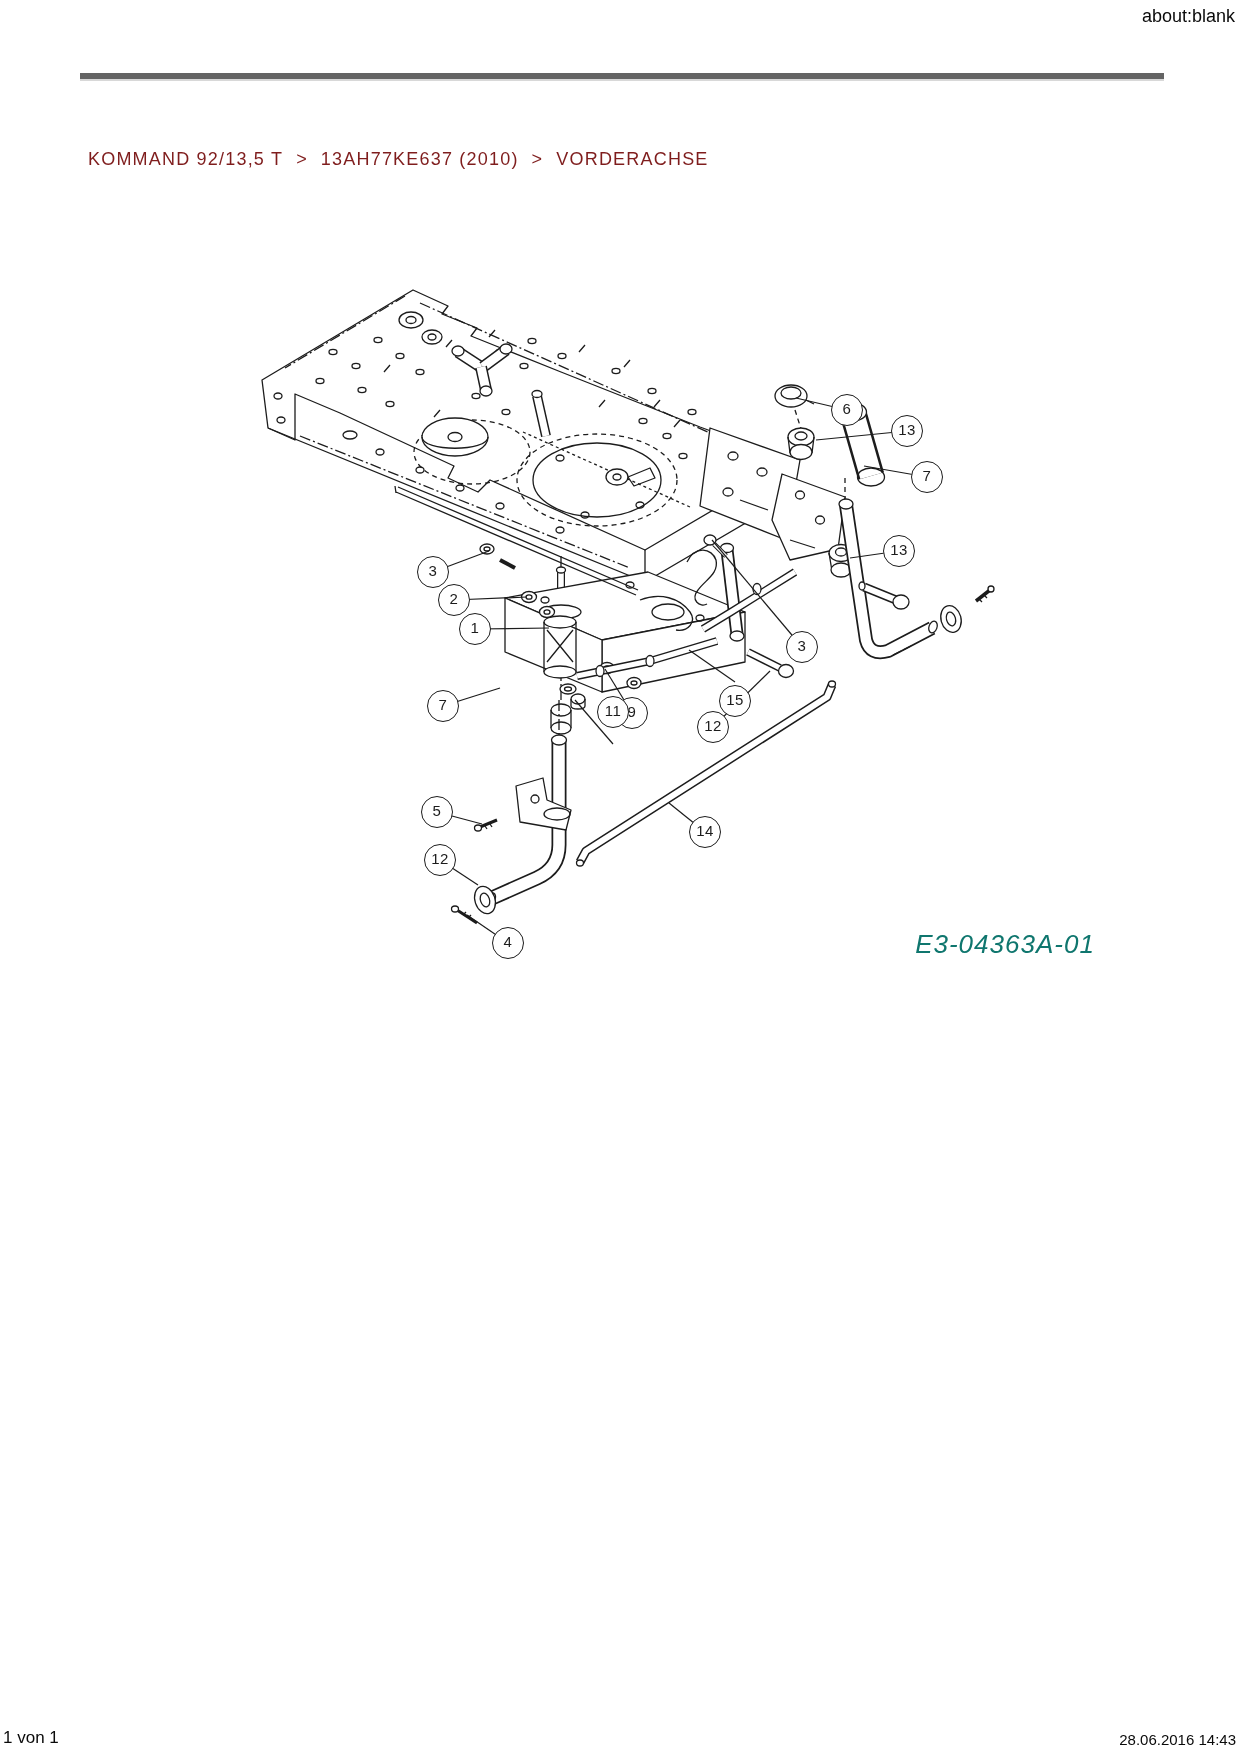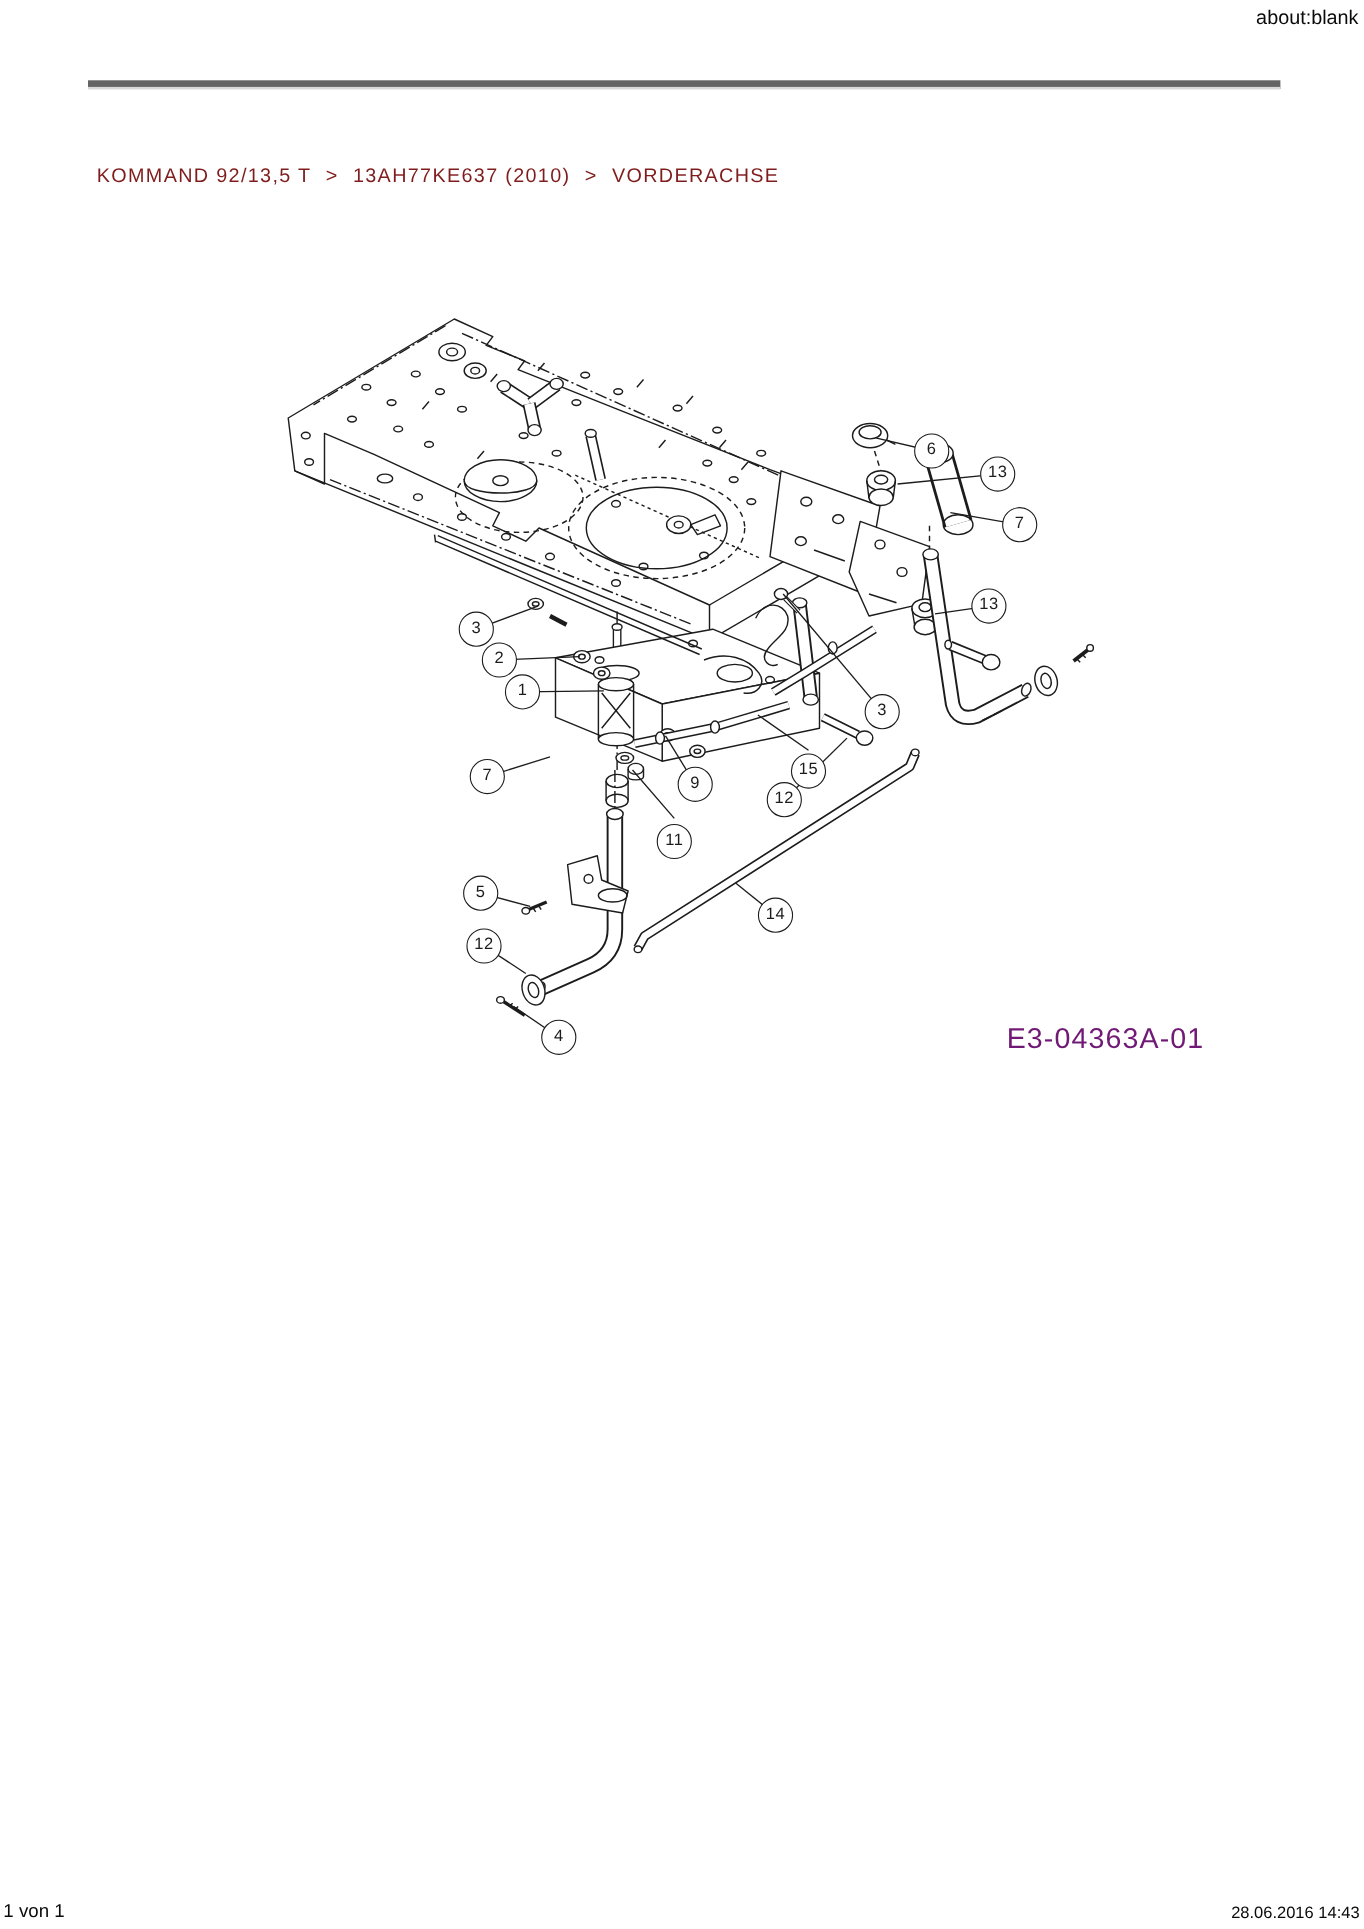--- a/index.html
+++ b/index.html
@@ -24,21 +24,21 @@
   #art .dot{stroke-dasharray:3 3;}
   #art .pB{stroke:#1c1c1c;fill:none;stroke-linejoin:round;}
   #art .pW{stroke:#fff;fill:none;stroke-linejoin:round;}
   #art .leader{stroke:#1c1c1c;stroke-width:1.2;}
 
   .callout{position:absolute;width:32px;height:32px;box-sizing:border-box;
            border:1.6px solid #1c1c1c;border-radius:50%;background:#fff;
            text-align:center;line-height:28px;font-size:15px;color:#1c1c1c;
            letter-spacing:.5px;}
   .dwg-number{position:absolute;left:905px;top:929px;width:200px;text-align:center;
-              font-size:26px;letter-spacing:1px;color:#701a75;}
+              font-size:26px;letter-spacing:1px;color:#0f766e;font-style:italic;}
 
   .footer-left{position:absolute;left:3px;bottom:6px;font-size:17px;color:#0a0a0a;}
   .footer-right{position:absolute;right:4px;bottom:6px;font-size:15px;color:#0a0a0a;}
 </style>
 </head>
 <body>
 
 <div class="window-title">about:blank</div>
 <div class="rule"></div>
 
@@ -308,21 +308,21 @@
       <div class="callout" style="left: 459px; top: 613px;">1</div>
       <div class="callout" style="left: 438px; top: 584px;">2</div>
       <div class="callout" style="left: 417px; top: 556px;">3</div>
       <div class="callout" style="left: 786px; top: 631px;">3</div>
       <div class="callout" style="left: 492px; top: 927px;">4</div>
       <div class="callout" style="left: 421px; top: 796px;">5</div>
       <div class="callout" style="left: 831px; top: 394px;">6</div>
       <div class="callout" style="left: 911px; top: 461px;">7</div>
       <div class="callout" style="left: 427px; top: 690px;">7</div>
       <div class="callout" style="left: 616px; top: 697px;">9</div>
-      <div class="callout" style="left: 597px; top: 749px;">11</div>
+      <div class="callout" style="left: 597px; top: 696px;">11</div>
       <div class="callout" style="left: 697px; top: 711px; text-align: center;">12</div>
       <div class="callout" style="left: 891px; top: 415px;">13</div>
       <div class="callout" style="left: 883px; top: 535px;">13</div>
       <div class="callout" style="left: 689px; top: 816px; text-align: center;">14</div>
       <div class="callout" style="left: 719px; top: 666px; margin-top: 19px;">15</div>
       <div class="callout" style="left: 424px; top: 844px;">12</div>
     </div>
 
 <div class="dwg-number">E3-04363A-01</div>
 </div>

